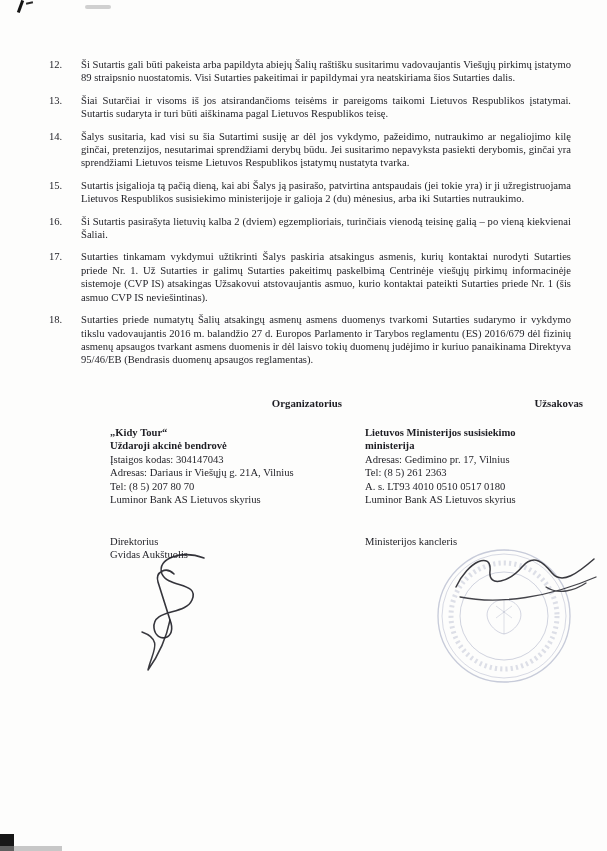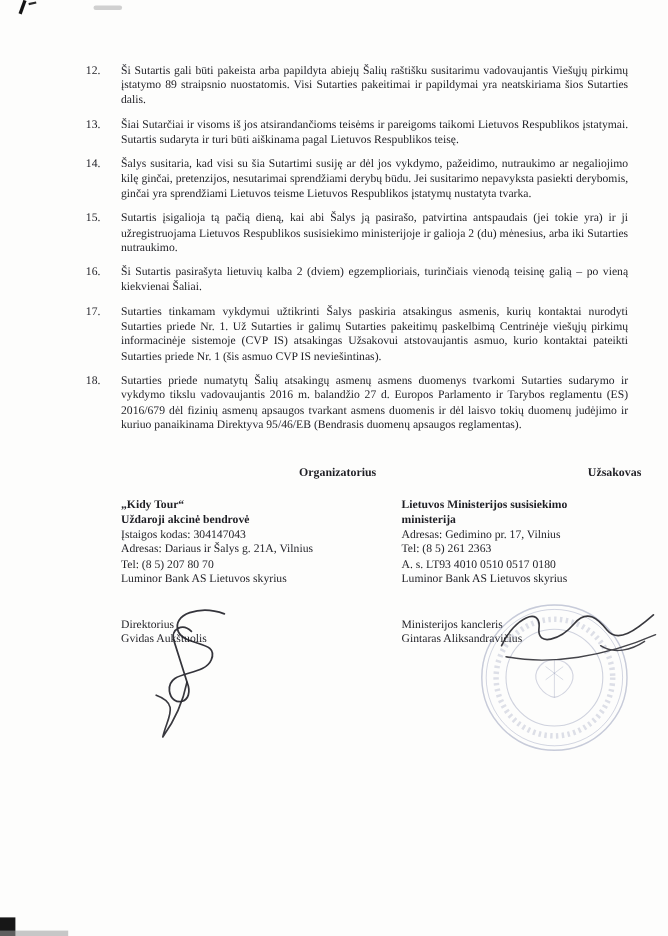--- a/index.html
+++ b/index.html
@@ -4,21 +4,21 @@
 <style>
   html,body { margin:0; padding:0; background:#ffffff; }
   .page {
     position:relative;
     width:607px; height:851px;
     background:#fdfdfc;
     font-family:"Liberation Serif", serif;
     color:#1e1e24;
     overflow:hidden;
   }
-  .clauses { padding:58px 36px 0 78px; }
+  .clauses { padding:58px 36px 0 49px; }
   .clause { display:flex; margin-bottom:9px; }
   .clause-num { flex:none; width:32px; font-size:10.6px; line-height:13.4px; }
   .clause-text { flex:1; font-size:10.6px; line-height:13.4px; text-align:justify; }
   .sig-section { display:flex; margin-left:110px; margin-top:30px; }
   .sig-col-left { width:232px; }
   .sig-col-right { width:218px; margin-left:23px; }
   .col-header { font-weight:bold; font-size:10.8px; text-align:right; }
   .company { font-weight:bold; font-size:10.6px; line-height:13.5px; margin-top:17px; }
   .detail { font-size:10.6px; line-height:13.5px; }
   .role { font-size:10.6px; line-height:13.5px; margin-top:28px; }
@@ -74,38 +74,37 @@
   </div>
 
   <div class="sig-section">
     <div class="sig-col-left">
       <div class="col-header">Organizatorius</div>
       <div class="company">
         <div>„Kidy Tour“</div>
         <div>Uždaroji akcinė bendrovė</div>
       </div>
       <div class="detail">Įstaigos kodas: 304147043</div>
-      <div class="detail">Adresas: Dariaus ir Šalys g. 21A, Vilnius</div>
+      <div class="detail">Adresas: Dariaus ir Viešųjų g. 21A, Vilnius</div>
       <div class="detail">Tel: (8 5) 207 80 70</div>
       <div class="detail">Luminor Bank AS Lietuvos skyrius</div>
       <div class="role">Direktorius</div>
       <div class="name">Gvidas Aukštuolis</div>
     </div>
     <div class="sig-col-right">
       <div class="col-header">Užsakovas</div>
       <div class="company">
         <div>Lietuvos Ministerijos susisiekimo</div>
         <div>ministerija</div>
       </div>
       <div class="detail">Adresas: Gedimino pr. 17, Vilnius</div>
       <div class="detail">Tel: (8 5) 261 2363</div>
       <div class="detail">A. s. LT93 4010 0510 0517 0180</div>
       <div class="detail">Luminor Bank AS Lietuvos skyrius</div>
       <div class="role">Ministerijos kancleris</div>
-      <div class="name">Gintaras Aliksandravičius</div>
     </div>
   </div>
 
   <svg class="overlay stamp-svg" width="152" height="152" viewBox="0 0 152 152">
     <circle cx="76" cy="76" r="66" fill="none" stroke="#6f78a0" stroke-width="1.3" opacity="0.38"></circle>
     <circle cx="76" cy="76" r="62" fill="none" stroke="#6f78a0" stroke-width="0.9" opacity="0.30"></circle>
     <circle cx="76" cy="76" r="44" fill="none" stroke="#6f78a0" stroke-width="1" opacity="0.32"></circle>
     <circle cx="76" cy="76" r="53" fill="none" stroke="#6f78a0" stroke-width="5" stroke-dasharray="2.2 3.1" opacity="0.22"></circle>
     <path d="M60 70 C 66 56, 86 56, 92 70 C 96 80, 86 92, 76 94 C 66 92, 56 80, 60 70 Z" fill="none" stroke="#6f78a0" stroke-width="1" opacity="0.30"></path>
     <path d="M68 78 L 84 66 M68 66 L 84 78 M76 60 L 76 94" fill="none" stroke="#6f78a0" stroke-width="0.9" opacity="0.26"></path>

